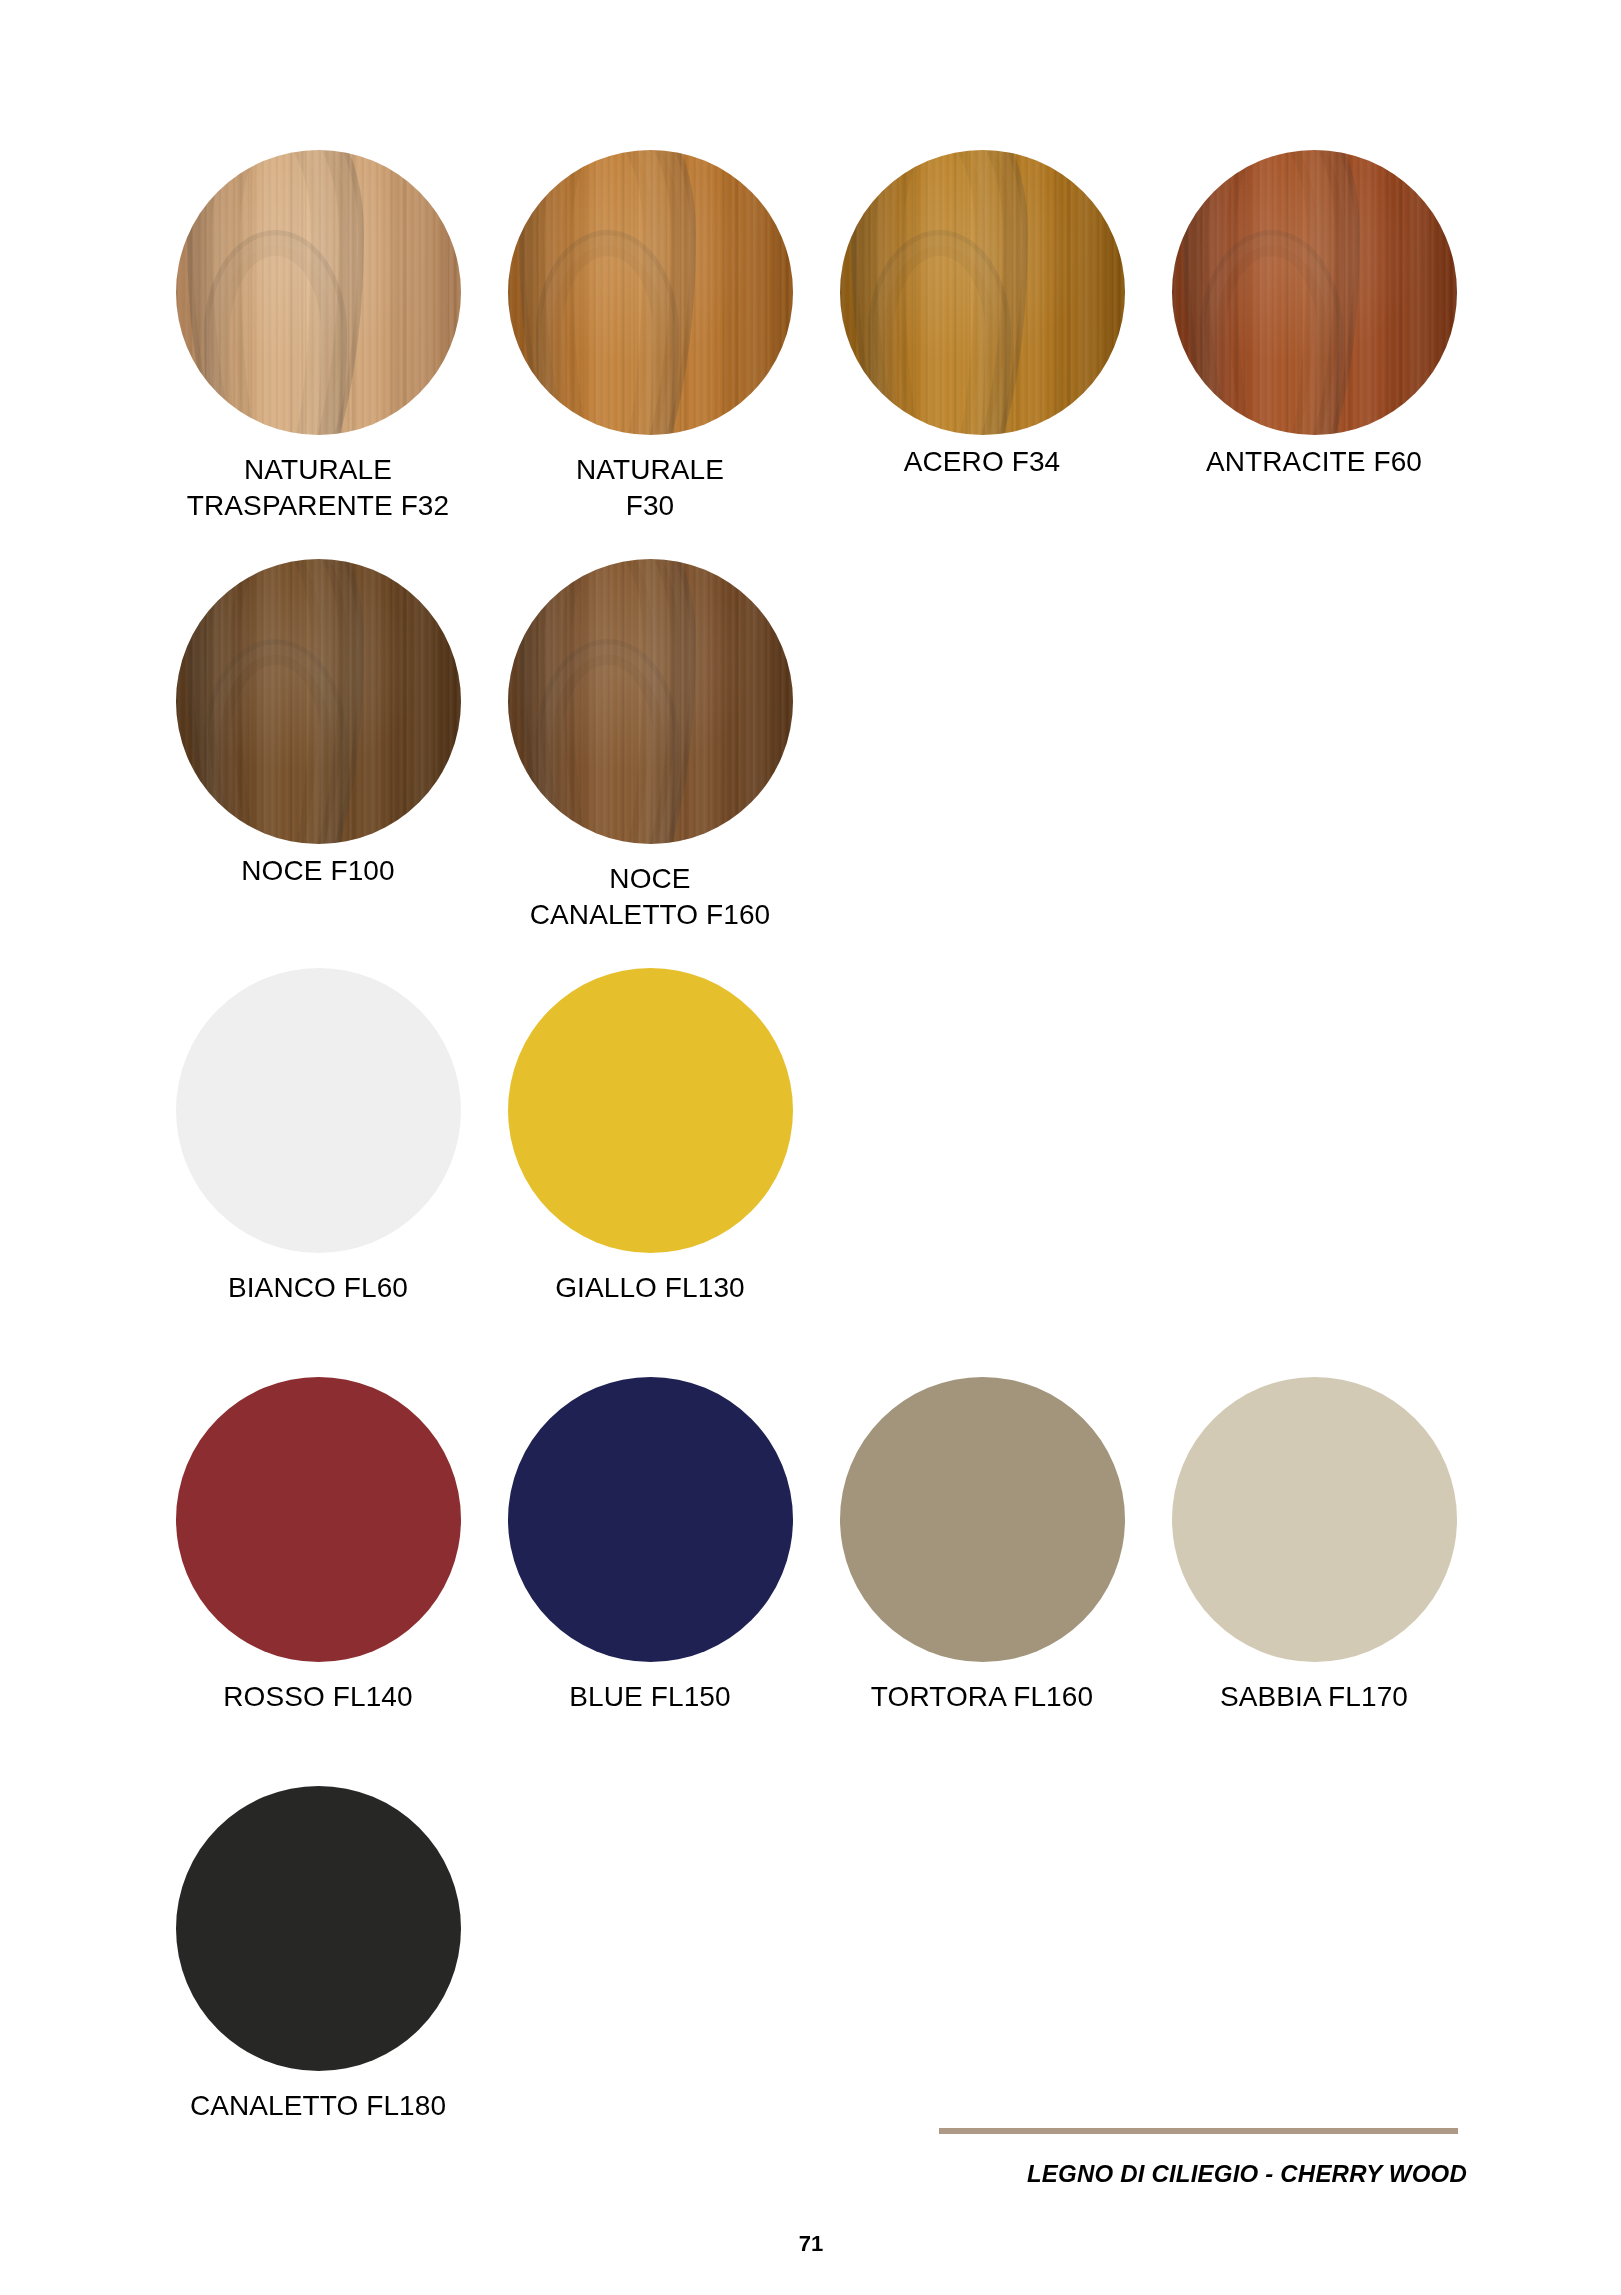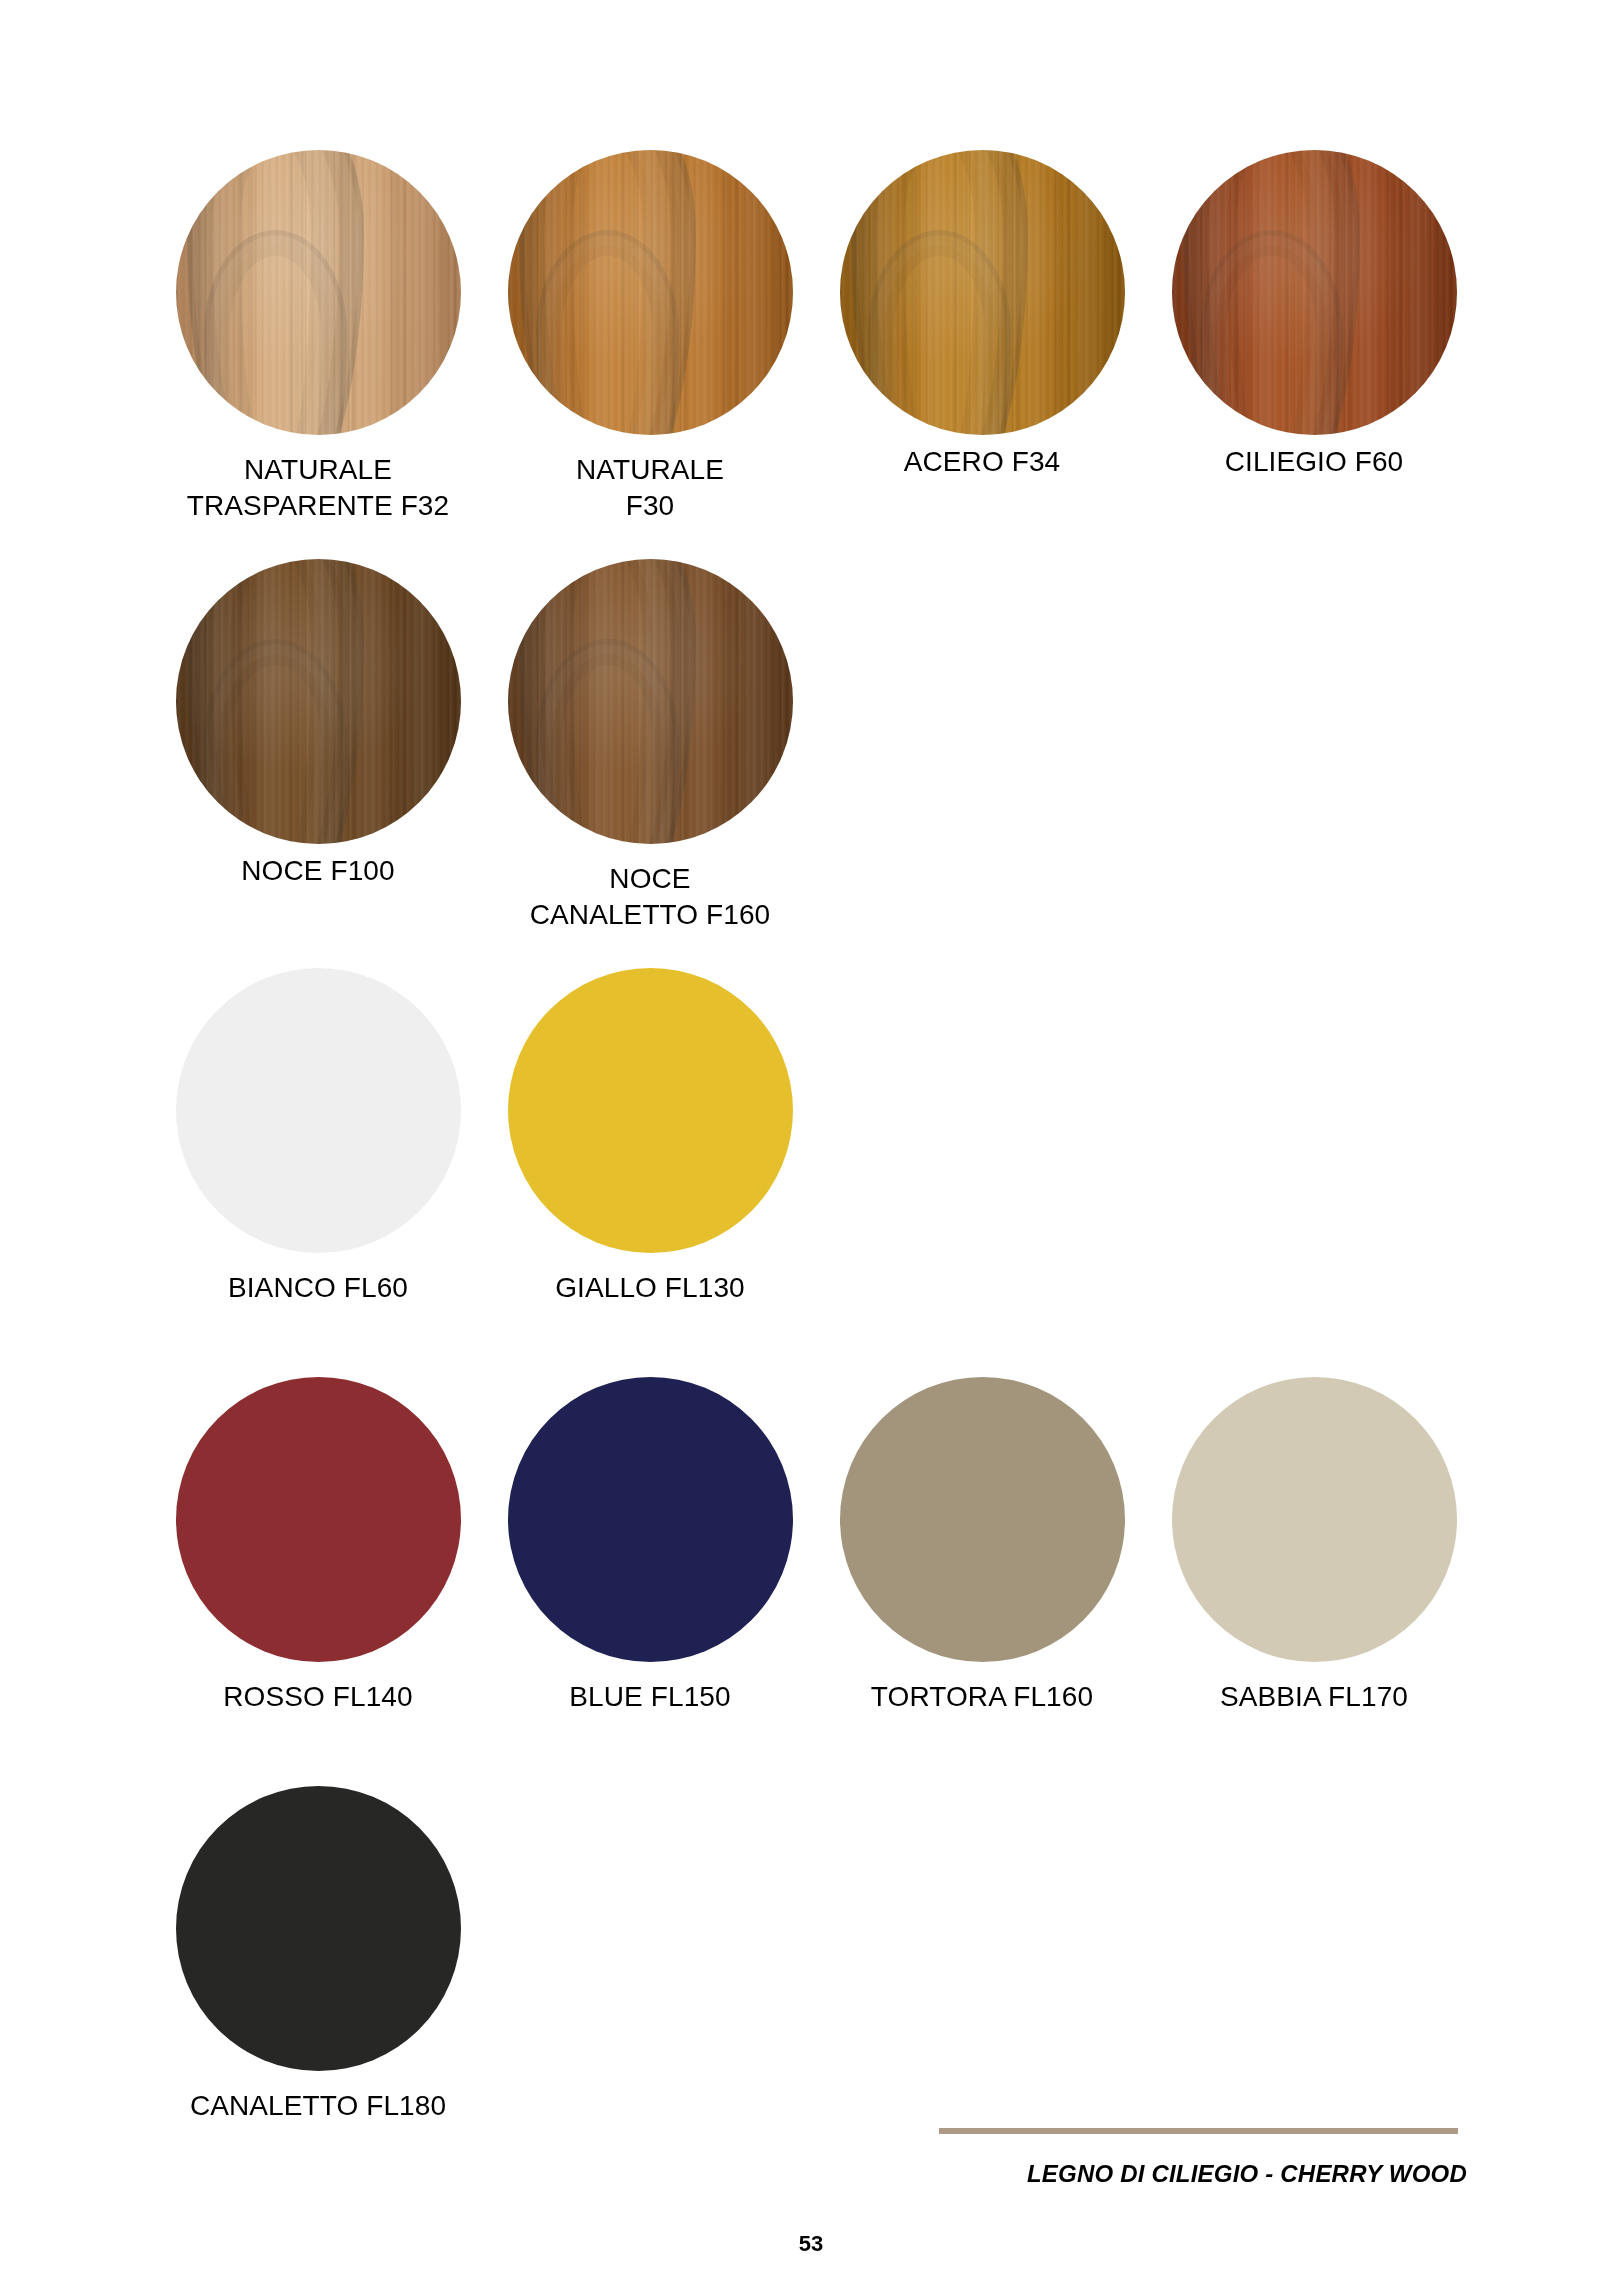--- a/index.html
+++ b/index.html
@@ -220,21 +220,21 @@
         <div class="swatch-cell raise">
           <div class="swatch-disc">
             <div class="wood" style="background: linear-gradient(90deg, rgb(125, 55, 22) 0%, rgb(156, 74, 34) 18%, rgb(173, 91, 44) 44%, rgb(156, 74, 34) 70%, rgb(125, 55, 22) 100%);">
               <div class="grain-broad"></div>
               <div class="arch"></div>
               <div class="arch2"></div>
               <div class="grain-fine"></div>
               <div class="sheen"></div>
             </div>
           </div>
-          <div class="swatch-label">CILIEGIO F60</div>
+          <div class="swatch-label">ANTRACITE F60</div>
         </div>
       </div>
       <div class="swatch-row">
         <div class="swatch-cell raise">
           <div class="swatch-disc">
             <div class="wood" style="background: linear-gradient(90deg, rgb(86, 55, 26) 0%, rgb(107, 71, 36) 18%, rgb(124, 85, 46) 44%, rgb(107, 71, 36) 70%, rgb(86, 55, 26) 100%);">
               <div class="grain-broad"></div>
               <div class="arch"></div>
               <div class="arch2"></div>
               <div class="grain-fine"></div>
@@ -290,16 +290,16 @@
           <div class="swatch-disc" style="background: rgb(39, 39, 38);"></div>
           <div class="swatch-label">CANALETTO FL180</div>
         </div>
       </div>
     </div>
 
   <div class="footer-rule"></div>
 
   <div class="footer-caption">LEGNO DI CILIEGIO - CHERRY WOOD</div>
 
-  <div class="page-number">53</div>
+  <div class="page-number">71</div>
 
 </div>
 
 
 </body></html>

